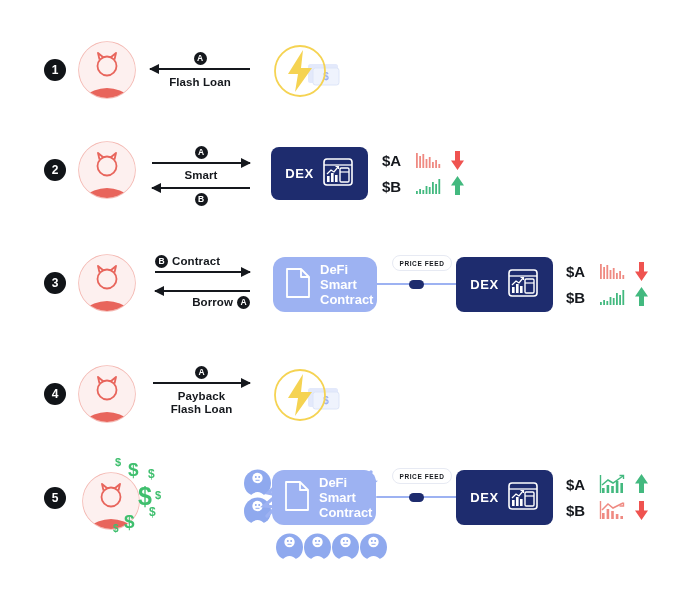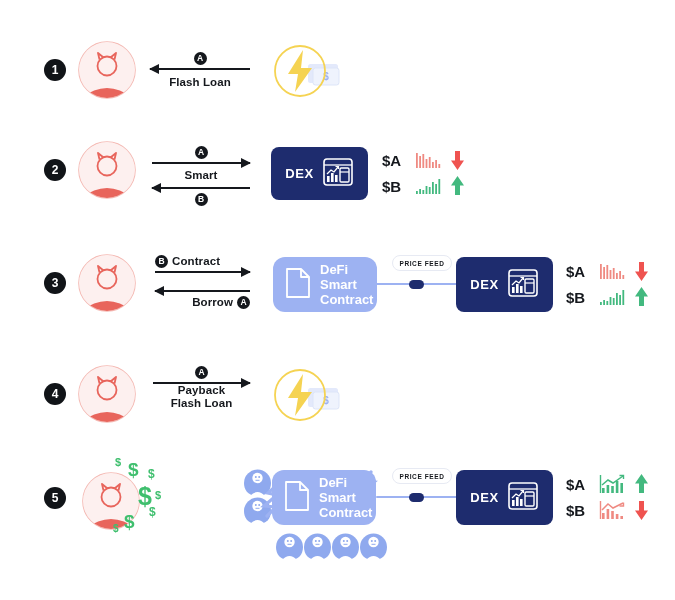--- a/index.html
+++ b/index.html
@@ -366,21 +366,21 @@
       <path d="M23.5 20.5 L22 14 L27.5 18.5" fill="none" stroke="#e8655c" stroke-width="1.8" stroke-linejoin="round"></path>
       <path d="M38.5 20.5 L40 14 L34.5 18.5" fill="none" stroke="#e8655c" stroke-width="1.8" stroke-linejoin="round"></path>
     </svg>
   </div>
 
   <div class="flow" style="left:153px; top:366px; width:97px;">
     <div class="row-center" style="margin-bottom:3px;">
       <span class="letter-badge">A</span>
     </div>
     <div class="arrow-line right" style="width:97px;"></div>
-    <div class="flow-label" style="margin-top:0;">Payback</div>
+    <div class="flow-label" style="margin-top:6px;">Payback</div>
     <div class="flow-label">Flash Loan</div>
   </div>
 
   <div class="flash" style="left:270px; top:364px;">
     <svg viewBox="0 0 72 62" width="72" height="62">
       <rect x="38" y="24" width="30" height="19" rx="2.5" fill="#e3e9fb"></rect>
       <rect x="43" y="28" width="26" height="17" rx="2.5" fill="#eff3fd" stroke="#dde5f8" stroke-width="1"></rect>
       <text x="56" y="40" font-size="10" font-weight="700" fill="#9db2f2" text-anchor="middle" font-family="Liberation Sans, sans-serif">$</text>
       <circle cx="30" cy="31" r="25" fill="none" stroke="#f5d352" stroke-width="1.8"></circle>
       <path d="M33 10 L18 34 L28 34 L25 52 L42 28 L31 28 Z" fill="#f5d352"></path>

